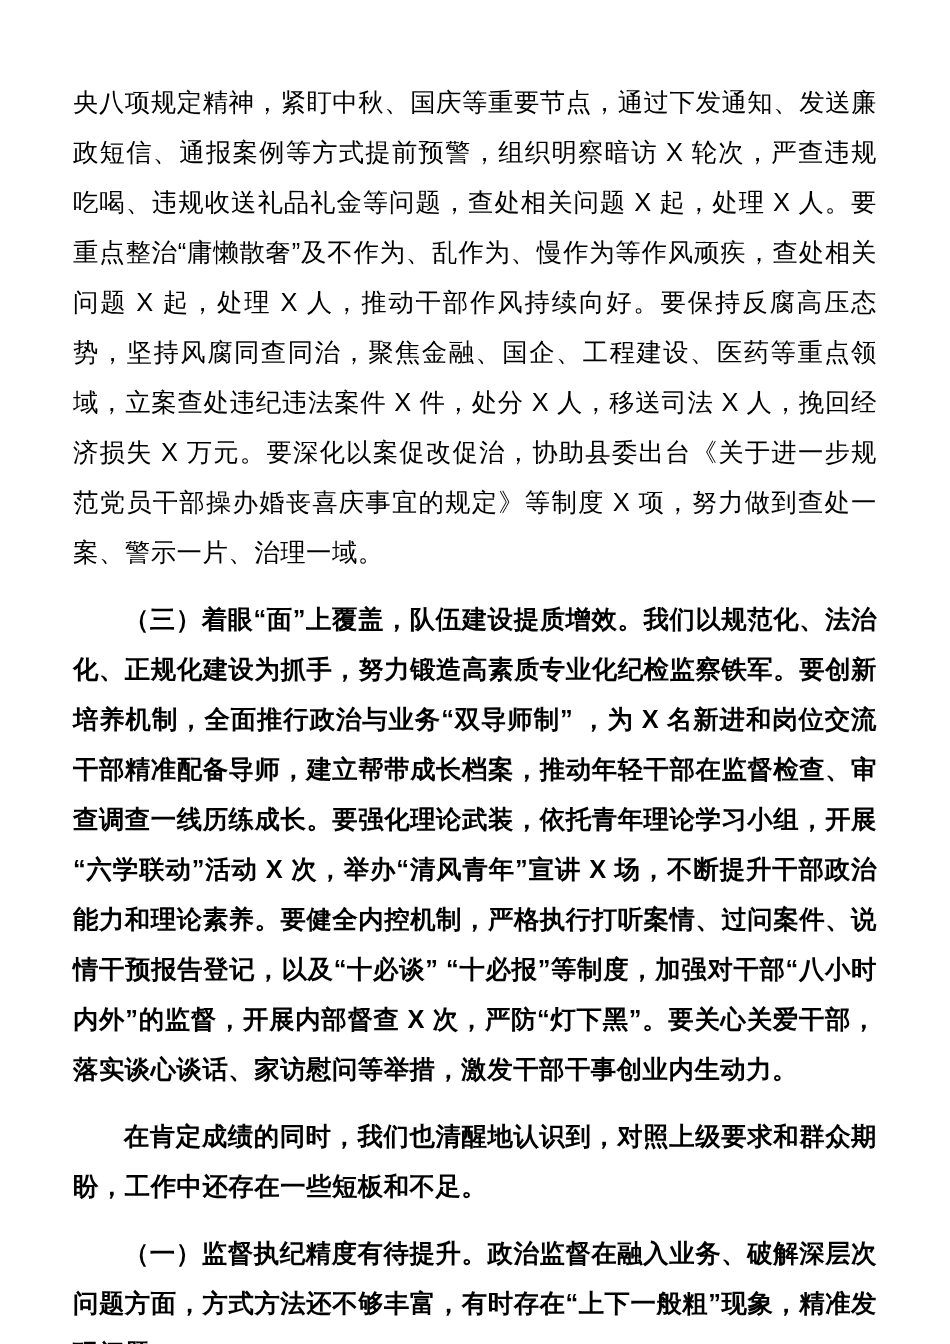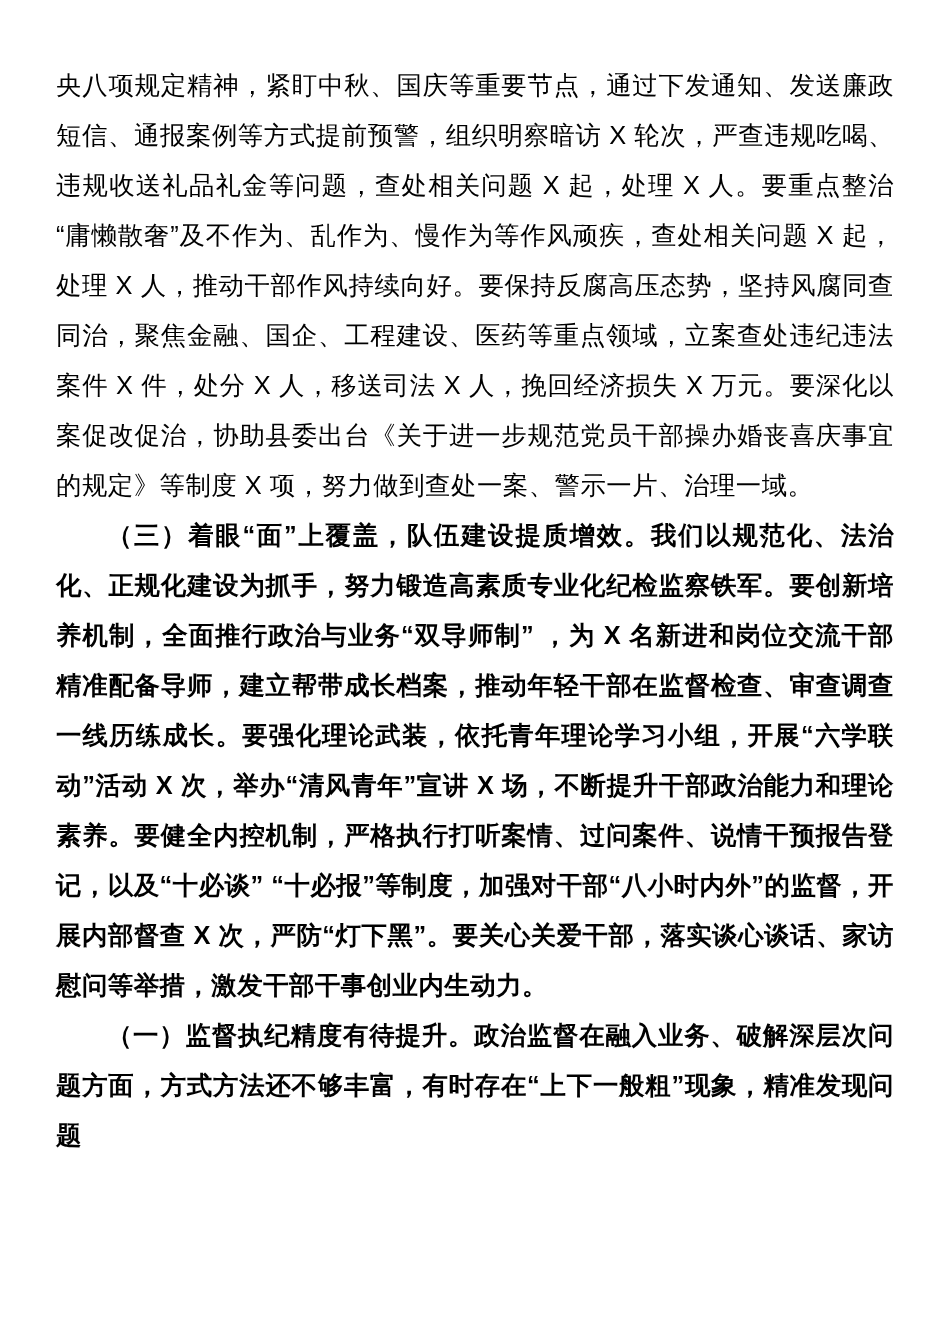--- a/index.html
+++ b/index.html
@@ -22,32 +22,33 @@
     width: 838px;
     font-family: "Liberation Sans", sans-serif;
     font-size: 25.4px;
     line-height: 50px;
     color: #000000;
     text-align: justify;
     text-justify: inter-ideograph;
     letter-spacing: 0.5px;
   }
   .doc-content p {
-    margin: 0;
+    margin: 17px;
     padding: 0;
     word-break: break-all;
     overflow-wrap: break-word;
   }
   .doc-content p.indent {
     text-indent: 2em;
     font-weight: bold;
   }
 </style>
 </head>
 <body>
 
 <div class="page">
   <div class="doc-content">
     <p>央八项规定精神，紧盯中秋、国庆等重要节点，通过下发通知、发送廉政短信、通报案例等方式提前预警，组织明察暗访 X 轮次，严查违规吃喝、违规收送礼品礼金等问题，查处相关问题 X 起，处理 X 人。要重点整治“庸懒散奢”及不作为、乱作为、慢作为等作风顽疾，查处相关问题 X 起，处理 X 人，推动干部作风持续向好。要保持反腐高压态势，坚持风腐同查同治，聚焦金融、国企、工程建设、医药等重点领域，立案查处违纪违法案件 X 件，处分 X 人，移送司法 X 人，挽回经济损失 X 万元。要深化以案促改促治，协助县委出台《关于进一步规范党员干部操办婚丧喜庆事宜的规定》等制度 X 项，努力做到查处一案、警示一片、治理一域。</p>
     <p class="indent">（三）着眼“面”上覆盖，队伍建设提质增效。我们以规范化、法治化、正规化建设为抓手，努力锻造高素质专业化纪检监察铁军。要创新培养机制，全面推行政治与业务“双导师制” ，为 X 名新进和岗位交流干部精准配备导师，建立帮带成长档案，推动年轻干部在监督检查、审查调查一线历练成长。要强化理论武装，依托青年理论学习小组，开展“六学联动”活动 X 次，举办“清风青年”宣讲 X 场，不断提升干部政治能力和理论素养。要健全内控机制，严格执行打听案情、过问案件、说情干预报告登记，以及“十必谈” “十必报”等制度，加强对干部“八小时内外”的监督，开展内部督查 X 次，严防“灯下黑”。要关心关爱干部，落实谈心谈话、家访慰问等举措，激发干部干事创业内生动力。</p>
+    <p class="indent">在肯定成绩的同时，我们也清醒地认识到，对照上级要求和群众期盼，工作中还存在一些短板和不足。</p>
     <p class="indent">（一）监督执纪精度有待提升。政治监督在融入业务、破解深层次问题方面，方式方法还不够丰富，有时存在“上下一般粗”现象，精准发现问题</p>
   </div>
 </div>
 
 </body></html>

